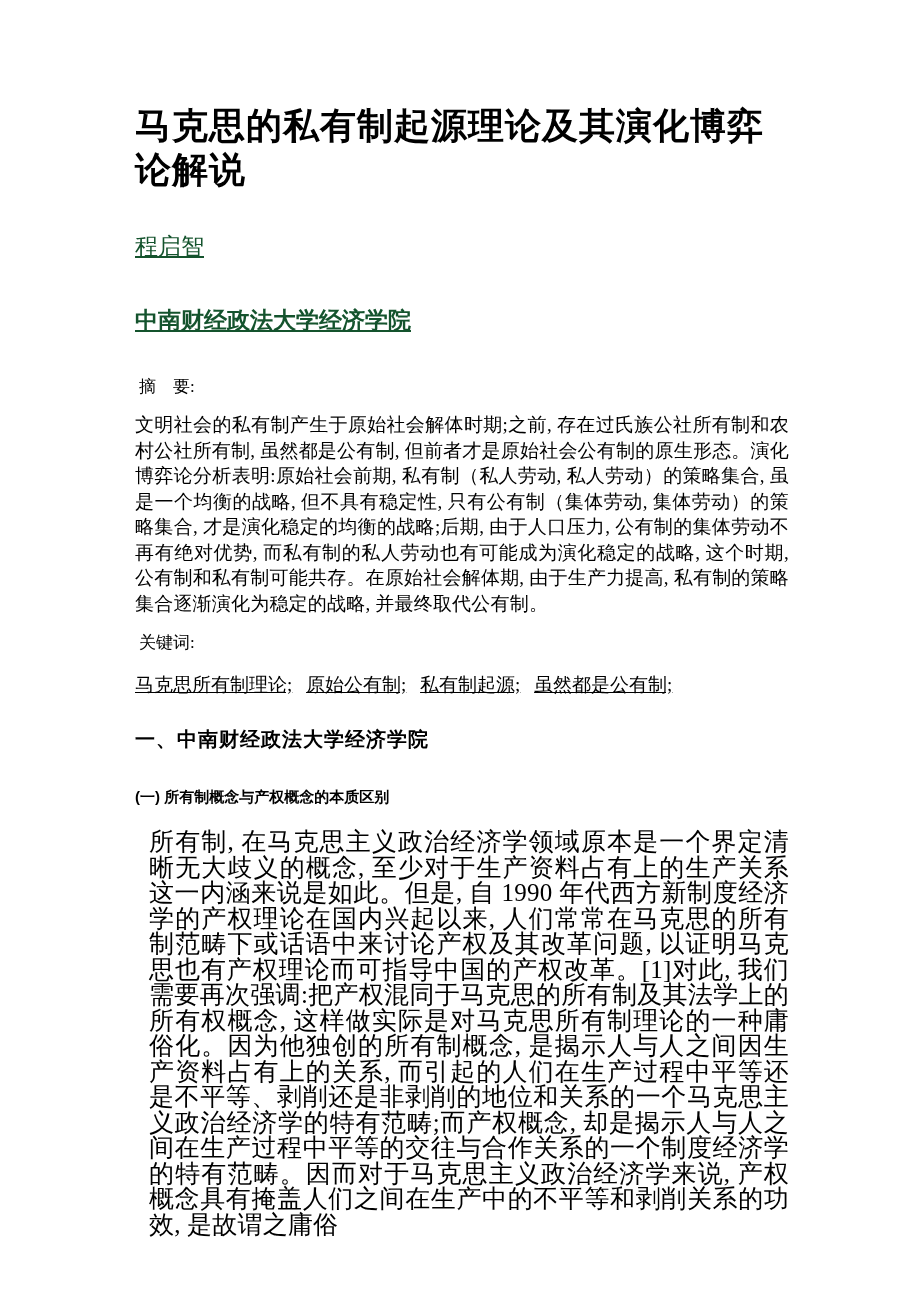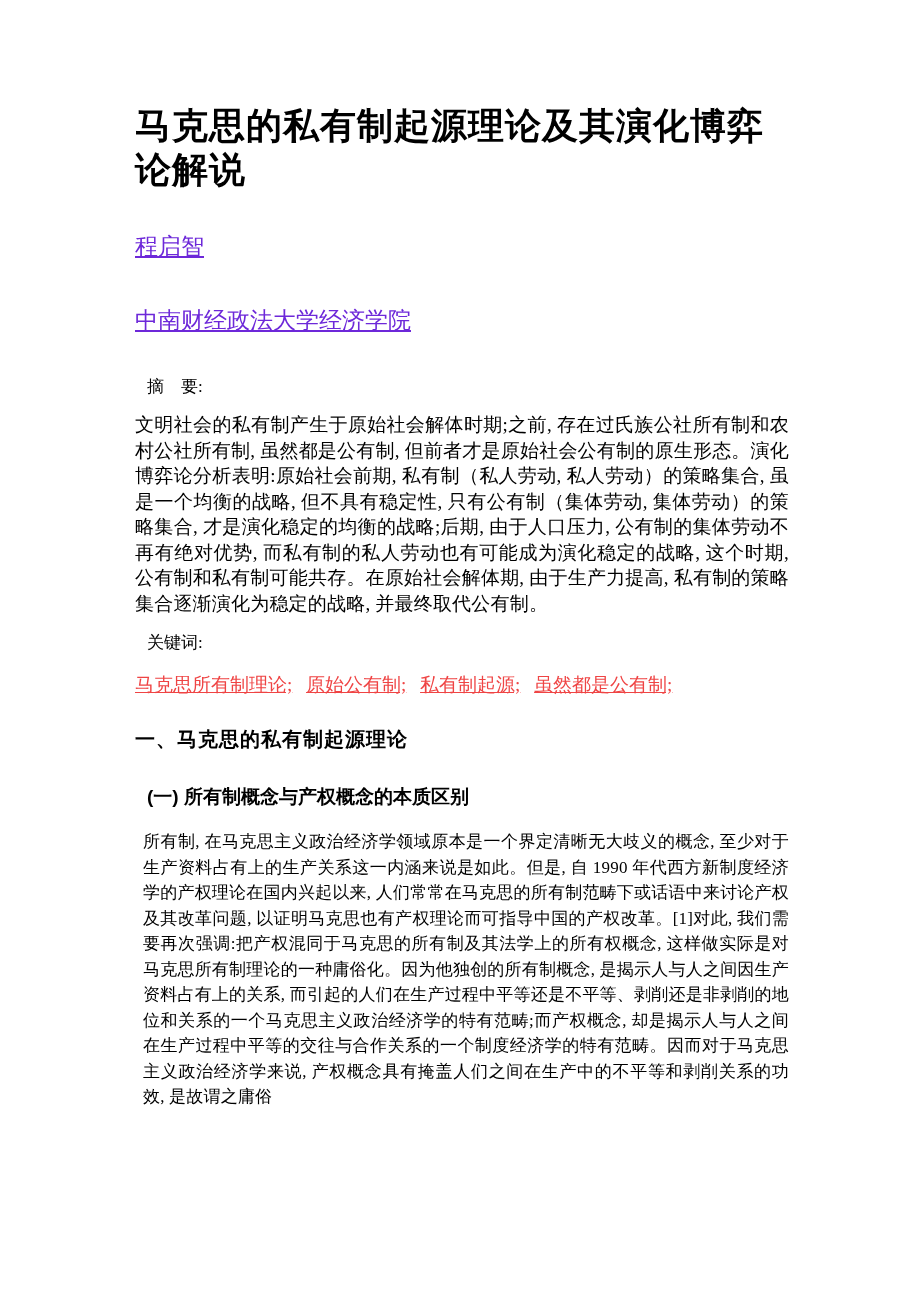--- a/index.html
+++ b/index.html
@@ -22,48 +22,48 @@
   }
   .doc-title {
     margin: 0;
     font-size: 36px;
     line-height: 44px;
     font-weight: bold;
     letter-spacing: 1px;
     font-family: "Liberation Serif", "DejaVu Serif", serif;
   }
   .author-line   { margin: 40px 0 0 0; line-height: 30px; }
-  .affil-line    { margin: 42px 0 0 0; line-height: 30px; }
+  .affil-line    { margin: 42px 0 0 0; line-height: 30px; font-weight: bold; }
   .author-line a, .affil-line a {
     font-size: 23px;
-    color: #6d28d9;
+    color: #14532d;
     text-decoration: underline;
   }
   .abs-label, .kw-label {
-    margin: 12px;
+    margin: 4px;
     font-size: 17px;
     line-height: 22px;
     color: #000000;
   }
   .abs-label { margin-top: 38px; }
   .kw-label  { margin-top: 16px; }
   .abstract-text {
     margin: 14px 0 0 0;
     font-size: 19px;
     line-height: 25.5px;
     text-align: justify;
     letter-spacing: 0.2px;
   }
   .keywords {
     margin: 18px 0 0 0;
     font-size: 19px;
     line-height: 26px;
   }
   .keywords a {
-    color: #ef4444;
+    color: #000000;
     text-decoration: underline;
     margin-right: 9px;
   }
   .bio {
     margin: 22px 0 0 0;
     font-size: 19px;
     line-height: 25.5px;
     text-align: justify;
   }
   .bio .bio-label {
@@ -73,29 +73,29 @@
   }
   .sec-heading {
     margin: 28px 0 0 0;
     font-size: 20px;
     line-height: 27px;
     font-weight: bold;
     font-family: "Liberation Sans", "DejaVu Sans", sans-serif;
     letter-spacing: 1px;
   }
   .subsec-heading {
-    margin: 31px 0 0 12px;
-    font-size: 19px;
+    margin: 31px 0 0 0;
+    font-size: 15px;
     line-height: 25px;
     font-weight: bold;
     font-family: "Liberation Sans", "DejaVu Sans", sans-serif;
   }
   .body-para {
-    margin: 20px 0 0 8px;
-    font-size: 17px;
+    margin: 20px 0 0 14px;
+    font-size: 25px;
     line-height: 25.5px;
     text-align: justify;
     letter-spacing: 0.2px;
   }
 </style>
 </head>
 <body>
 
 <div class="page">
 
@@ -116,19 +116,19 @@
   <p class="kw-label">关键词:</p>
 
   <p class="keywords">
     <a href="#">马克思所有制理论;</a>
     <a href="#">原始公有制;</a>
     <a href="#">私有制起源;</a>
     <a href="#">虽然都是公有制;</a>
   </p>
 
 
-  <h2 class="sec-heading">一、马克思的私有制起源理论</h2>
+  <h2 class="sec-heading">一、中南财经政法大学经济学院</h2>
 
   <h3 class="subsec-heading">(一) 所有制概念与产权概念的本质区别</h3>
 
   <p class="body-para">所有制, 在马克思主义政治经济学领域原本是一个界定清晰无大歧义的概念, 至少对于生产资料占有上的生产关系这一内涵来说是如此。但是, 自 1990 年代西方新制度经济学的产权理论在国内兴起以来, 人们常常在马克思的所有制范畴下或话语中来讨论产权及其改革问题, 以证明马克思也有产权理论而可指导中国的产权改革。[1]对此, 我们需要再次强调:把产权混同于马克思的所有制及其法学上的所有权概念, 这样做实际是对马克思所有制理论的一种庸俗化。因为他独创的所有制概念, 是揭示人与人之间因生产资料占有上的关系, 而引起的人们在生产过程中平等还是不平等、剥削还是非剥削的地位和关系的一个马克思主义政治经济学的特有范畴;而产权概念, 却是揭示人与人之间在生产过程中平等的交往与合作关系的一个制度经济学的特有范畴。因而对于马克思主义政治经济学来说, 产权概念具有掩盖人们之间在生产中的不平等和剥削关系的功效, 是故谓之庸俗</p>
 
 </div>
 
 </body></html>

